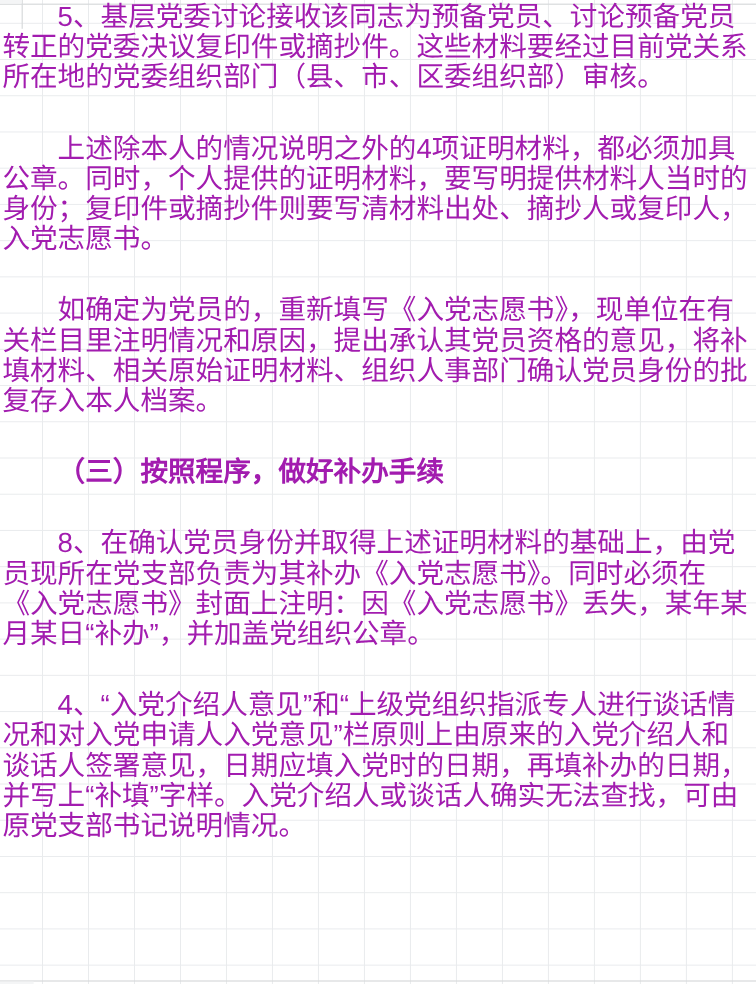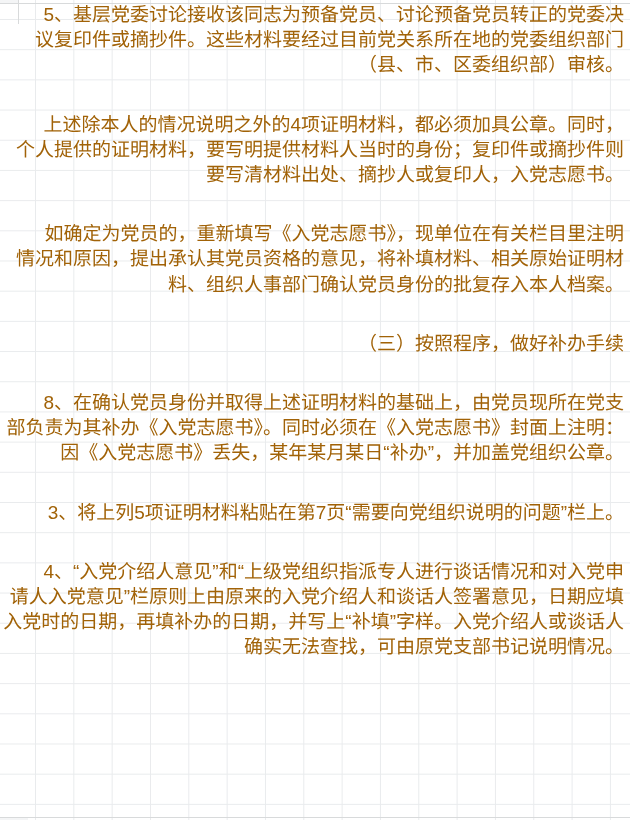--- a/index.html
+++ b/index.html
@@ -24,45 +24,44 @@
   .edge-bottom{left:0;top:817px;width:630px;height:1px;}
   .edge-stub{left:18px;top:0;width:1px;height:24px;}
   .corner-patch{position:absolute;background:#f4f5f6;}
   .corner-tl{left:0;top:0;width:18px;height:3px;}
   .corner-bl{left:0;top:818px;width:28px;height:2px;}
 
   .doc{
     position:absolute;inset:0;
     padding:2px 6px 0 2px;
     box-sizing:border-box;
-    color:#a16207;
-    font-size:19px;
+    color:#a21caf;
+    font-size:23px;
     line-height:25.2px;
-    text-align:right;
+    text-align:left;
     word-break:break-all;
   }
   .doc p{
     margin:0 0 34px 0;
     text-indent:2em;
   }
-  .doc p.heading{font-weight:normal;}
+  .doc p.heading{font-weight:bold;}
 </style>
 </head>
 <body>
 
 <div class="canvas">
   <div class="grid-overlay"></div>
   <div class="edge edge-top"></div>
   <div class="edge edge-bottom"></div>
   <div class="edge edge-stub"></div>
   <div class="corner-patch corner-tl"></div>
   <div class="corner-patch corner-bl"></div>
 
   <div class="doc">
     <p>5、基层党委讨论接收该同志为预备党员、讨论预备党员转正的党委决议复印件或摘抄件。这些材料要经过目前党关系所在地的党委组织部门（县、市、区委组织部）审核。</p>
     <p>上述除本人的情况说明之外的4项证明材料，都必须加具公章。同时，个人提供的证明材料，要写明提供材料人当时的身份；复印件或摘抄件则要写清材料出处、摘抄人或复印人，入党志愿书。</p>
     <p>如确定为党员的，重新填写《入党志愿书》，现单位在有关栏目里注明情况和原因，提出承认其党员资格的意见，将补填材料、相关原始证明材料、组织人事部门确认党员身份的批复存入本人档案。</p>
     <p class="heading">（三）按照程序，做好补办手续</p>
     <p>8、在确认党员身份并取得上述证明材料的基础上，由党员现所在党支部负责为其补办《入党志愿书》。同时必须在《入党志愿书》封面上注明：因《入党志愿书》丢失，某年某月某日“补办”，并加盖党组织公章。</p>
-    <p>3、将上列5项证明材料粘贴在第7页“需要向党组织说明的问题”栏上。</p>
     <p>4、“入党介绍人意见”和“上级党组织指派专人进行谈话情况和对入党申请人入党意见”栏原则上由原来的入党介绍人和谈话人签署意见，日期应填入党时的日期，再填补办的日期，并写上“补填”字样。入党介绍人或谈话人确实无法查找，可由原党支部书记说明情况。</p>
   </div>
 </div>
 
 </body></html>

